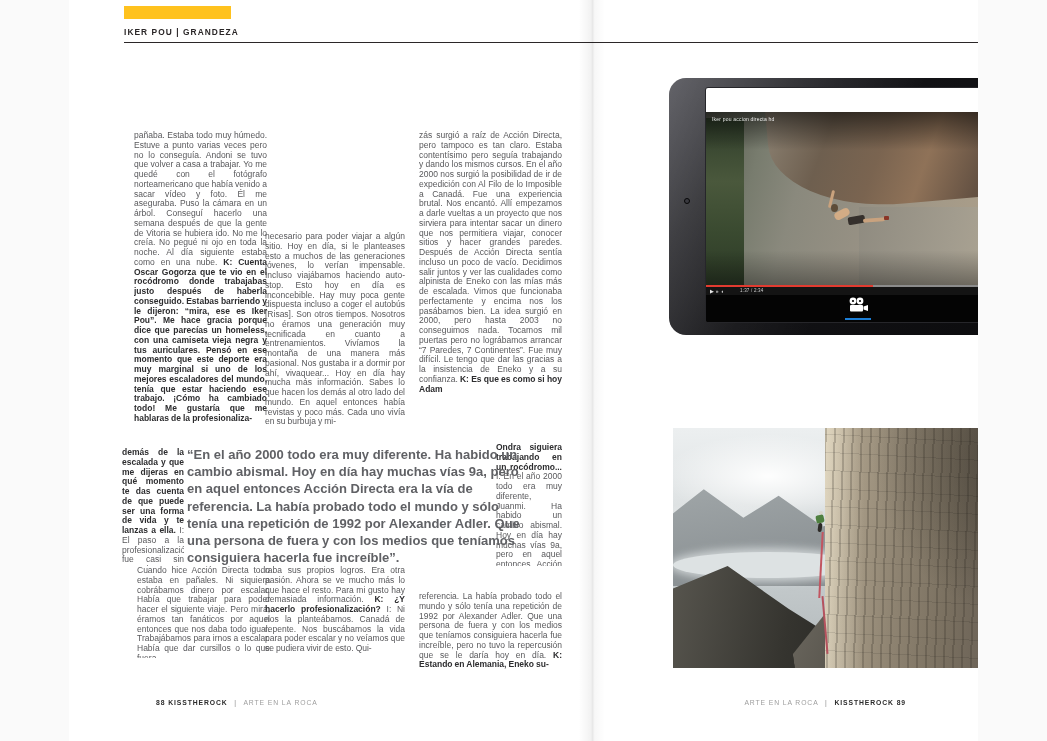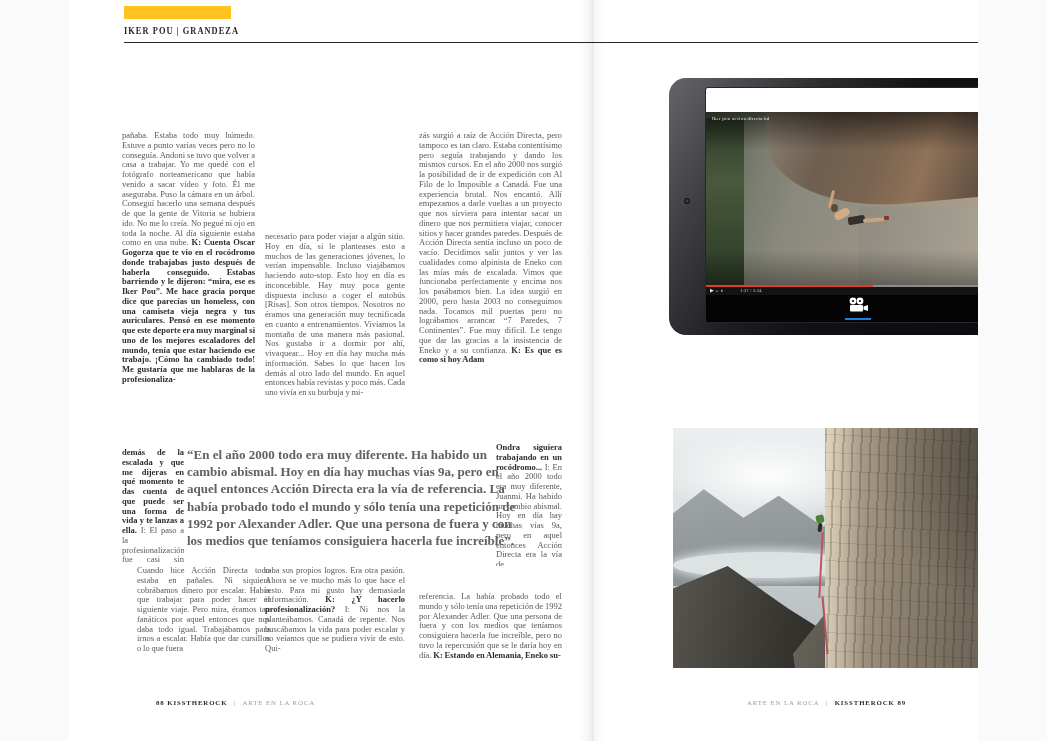--- a/index.html
+++ b/index.html
@@ -1,33 +1,33 @@
 <!DOCTYPE html>
 <html style="--yellow: #FFC21E; --red: #E23B30; --blue: #1C7ED6; --body: #58585B; --bold: #2D2D2F;"><head>
 <meta charset="utf-8">
 <style>
   :root{
     --yellow:#FFC21E; --body:#58585B; --bold:#2D2D2F; --rule:#2B2728;
     --quote:#606165; --red:#E23B30; --blue:#1C7ED6;
   }
   *{margin:0;padding:0;box-sizing:border-box;}
   body{background:#fafafa;font-family:"Liberation Sans",sans-serif;}
-  .spread{position:relative;width:909px;height:741px;background:#fff;overflow:hidden;margin:0 auto;font-family:Liberation Serif, serif;}
+  .spread{position:relative;width:909px;height:741px;background:#fff;overflow:hidden;margin:0 auto;}
 
   
   .accent-bar{position:absolute;left:55px;top:6px;width:107px;height:13px;background:var(--yellow);}
   .kicker{position:absolute;left:55px;top:26px;font-size:9.5px;font-weight:700;letter-spacing:1.2px;
           color:#2A2627;transform:scaleX(.88);transform-origin:left;white-space:nowrap;}
   .header-rule{position:absolute;left:55px;top:42px;width:958px;height:1px;background:var(--rule);}
 
   
   .seg{position:absolute;font-size:8.5px;line-height:9.75px;color:var(--body);
        text-align:justify;overflow:hidden;word-spacing:-0.3px;}
   .seg .b{font-weight:700;color:var(--bold);}
-  .c1t{left:53px;top:131px;width:133px;height:317px;}
+  .c1t{left:65px;top:131px;width:133px;height:317px;}
   .c1n{left:53px;top:448px;width:62px;height:118px;}
   .c1b{left:53px;top:566px;width:133px;height:92px;margin-left:15px;}
   .c2t{left:196px;top:232px;width:140px;height:216px;}
   .c2b{left:196px;top:566px;width:140px;height:92px;}
   .c3t{left:350px;top:131px;width:143px;height:312px;}
   .c3n{left:427px;top:443px;width:66px;height:123px;}
   .c3b{left:350px;top:592px;width:143px;height:102px;}
 
   .pull-quote{position:absolute;left:118px;top:446px;width:340px;height:121px;
       font-size:13px;line-height:17.2px;font-weight:700;color:var(--quote);overflow:hidden;}

